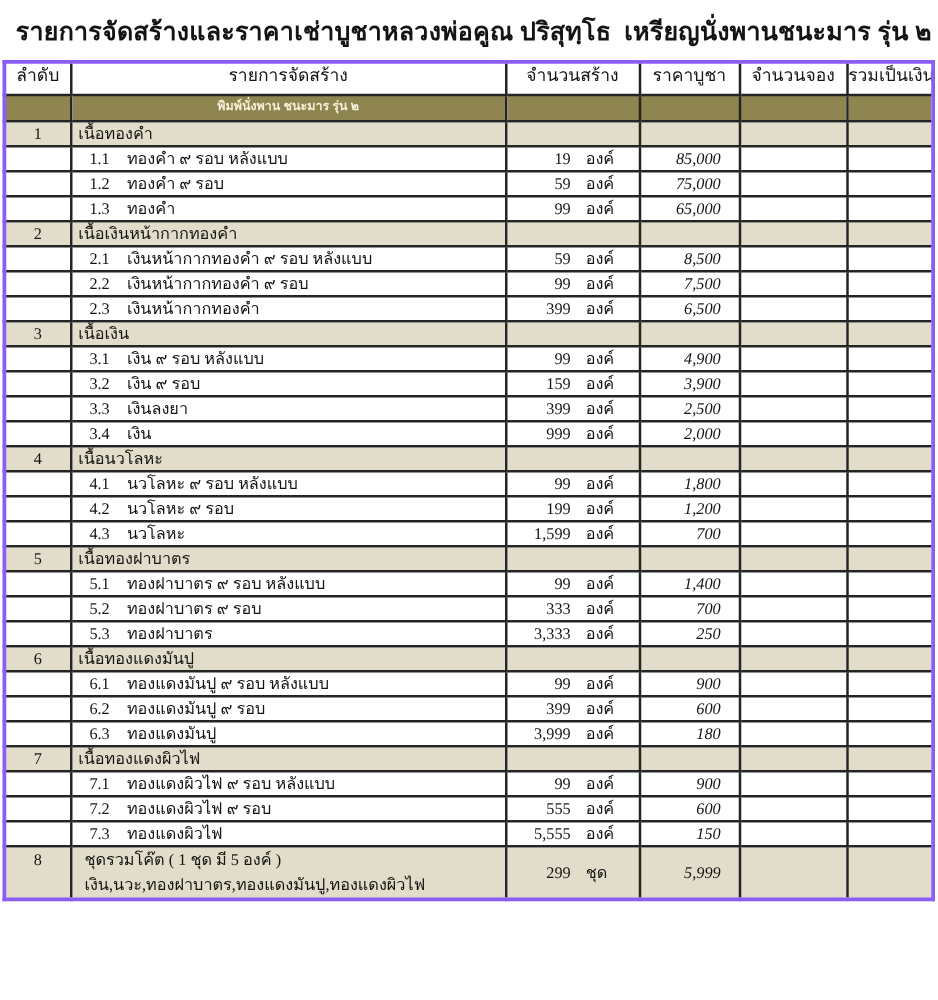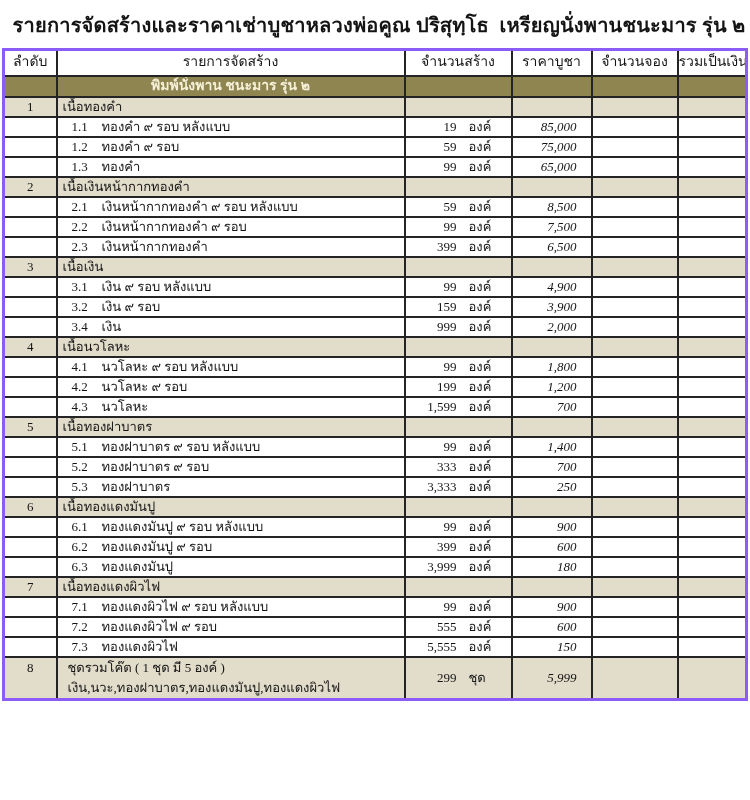--- a/index.html
+++ b/index.html
@@ -42,21 +42,21 @@
     font-size: 14px;
     text-align: center;
   }
   tr.band td {
     background: var(--band-bg, #8e8551);
     height: 21px;
   }
   tr.band td.band-label {
     color: var(--band-text, #f6f0d8);
     font-weight: bold;
-    font-size: 14px;
+    font-size: 10px;
     text-align: center;
   }
   tr.group td { background: var(--group-bg, #e2ddca); }
   tr.summary td { background: var(--group-bg, #e2ddca); height: 42px; }
   td.no { text-align: center; }
   tr.summary td.no { vertical-align: top; padding-top: 3px; }
   td.label-cell { padding-left: 5px; }
   td.item-label-cell { padding-left: 14px; }
   .code { display: inline-block; min-width: 24px; }
   .item-text { padding-left: 6px; }
@@ -223,20 +223,33 @@
             <span class="qty-num">159</span>
             <span class="qty-unit">องค์</span>
           </div>
         </td>
         <td class="price-cell">3,900</td>
         <td></td>
         <td></td>
       </tr>
       <tr class="item">
         <td class="no"></td>
+        <td class="item-label-cell"><span class="code">3.3</span><span class="item-text">เงินลงยา</span></td>
+        <td>
+          <div class="qty-wrap">
+            <span class="qty-num">399</span>
+            <span class="qty-unit">องค์</span>
+          </div>
+        </td>
+        <td class="price-cell">2,500</td>
+        <td></td>
+        <td></td>
+      </tr>
+      <tr class="item">
+        <td class="no"></td>
         <td class="item-label-cell"><span class="code">3.4</span><span class="item-text">เงิน</span></td>
         <td>
           <div class="qty-wrap">
             <span class="qty-num">999</span>
             <span class="qty-unit">องค์</span>
           </div>
         </td>
         <td class="price-cell">2,000</td>
         <td></td>
         <td></td>

